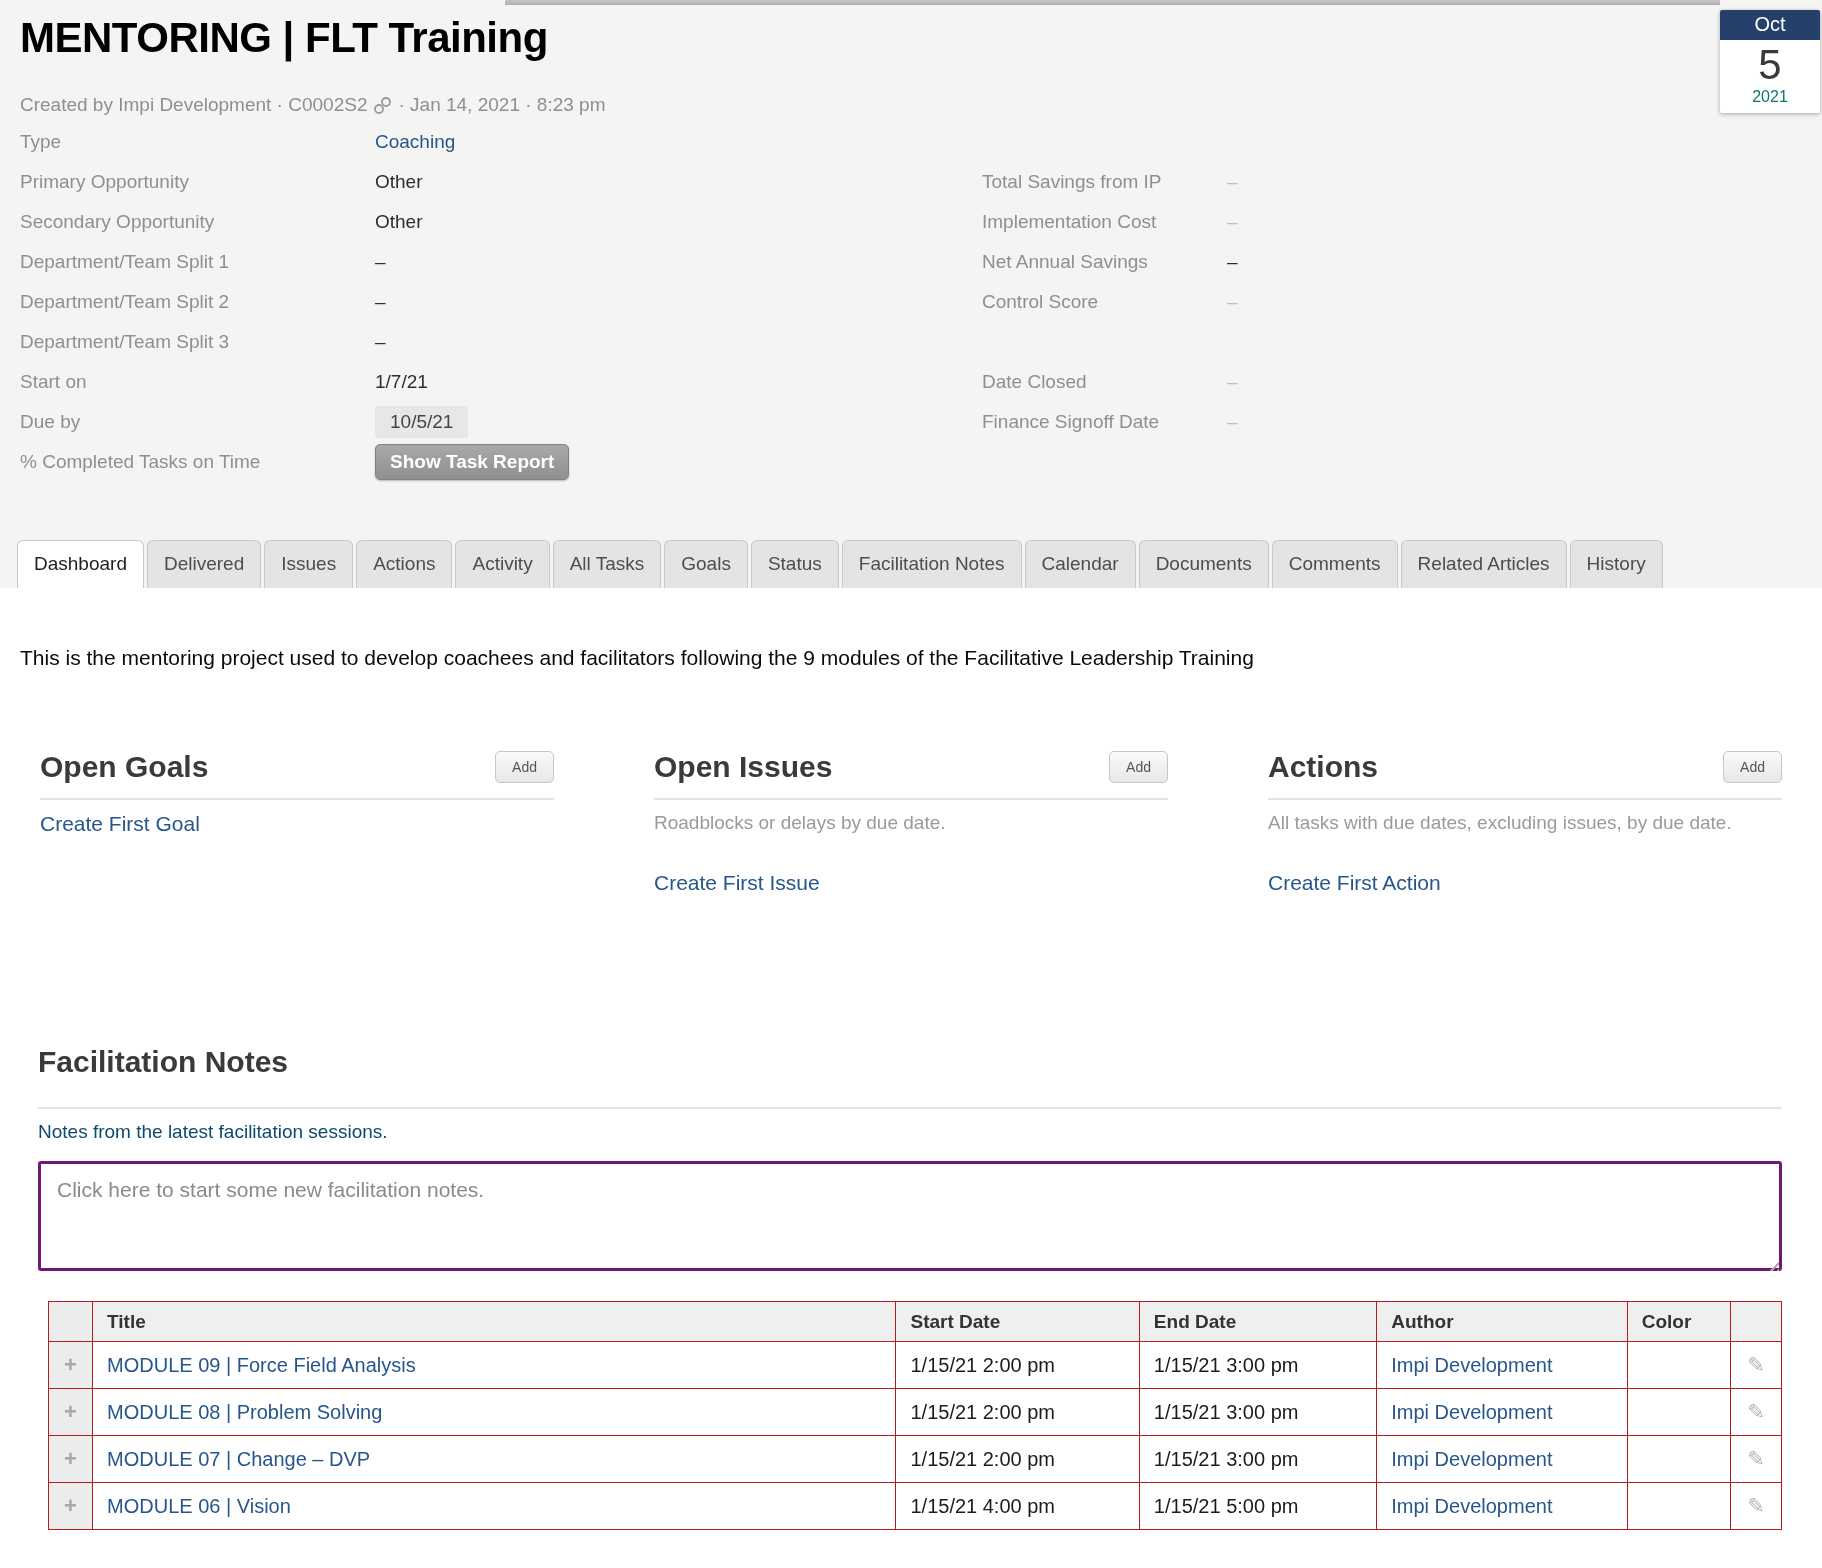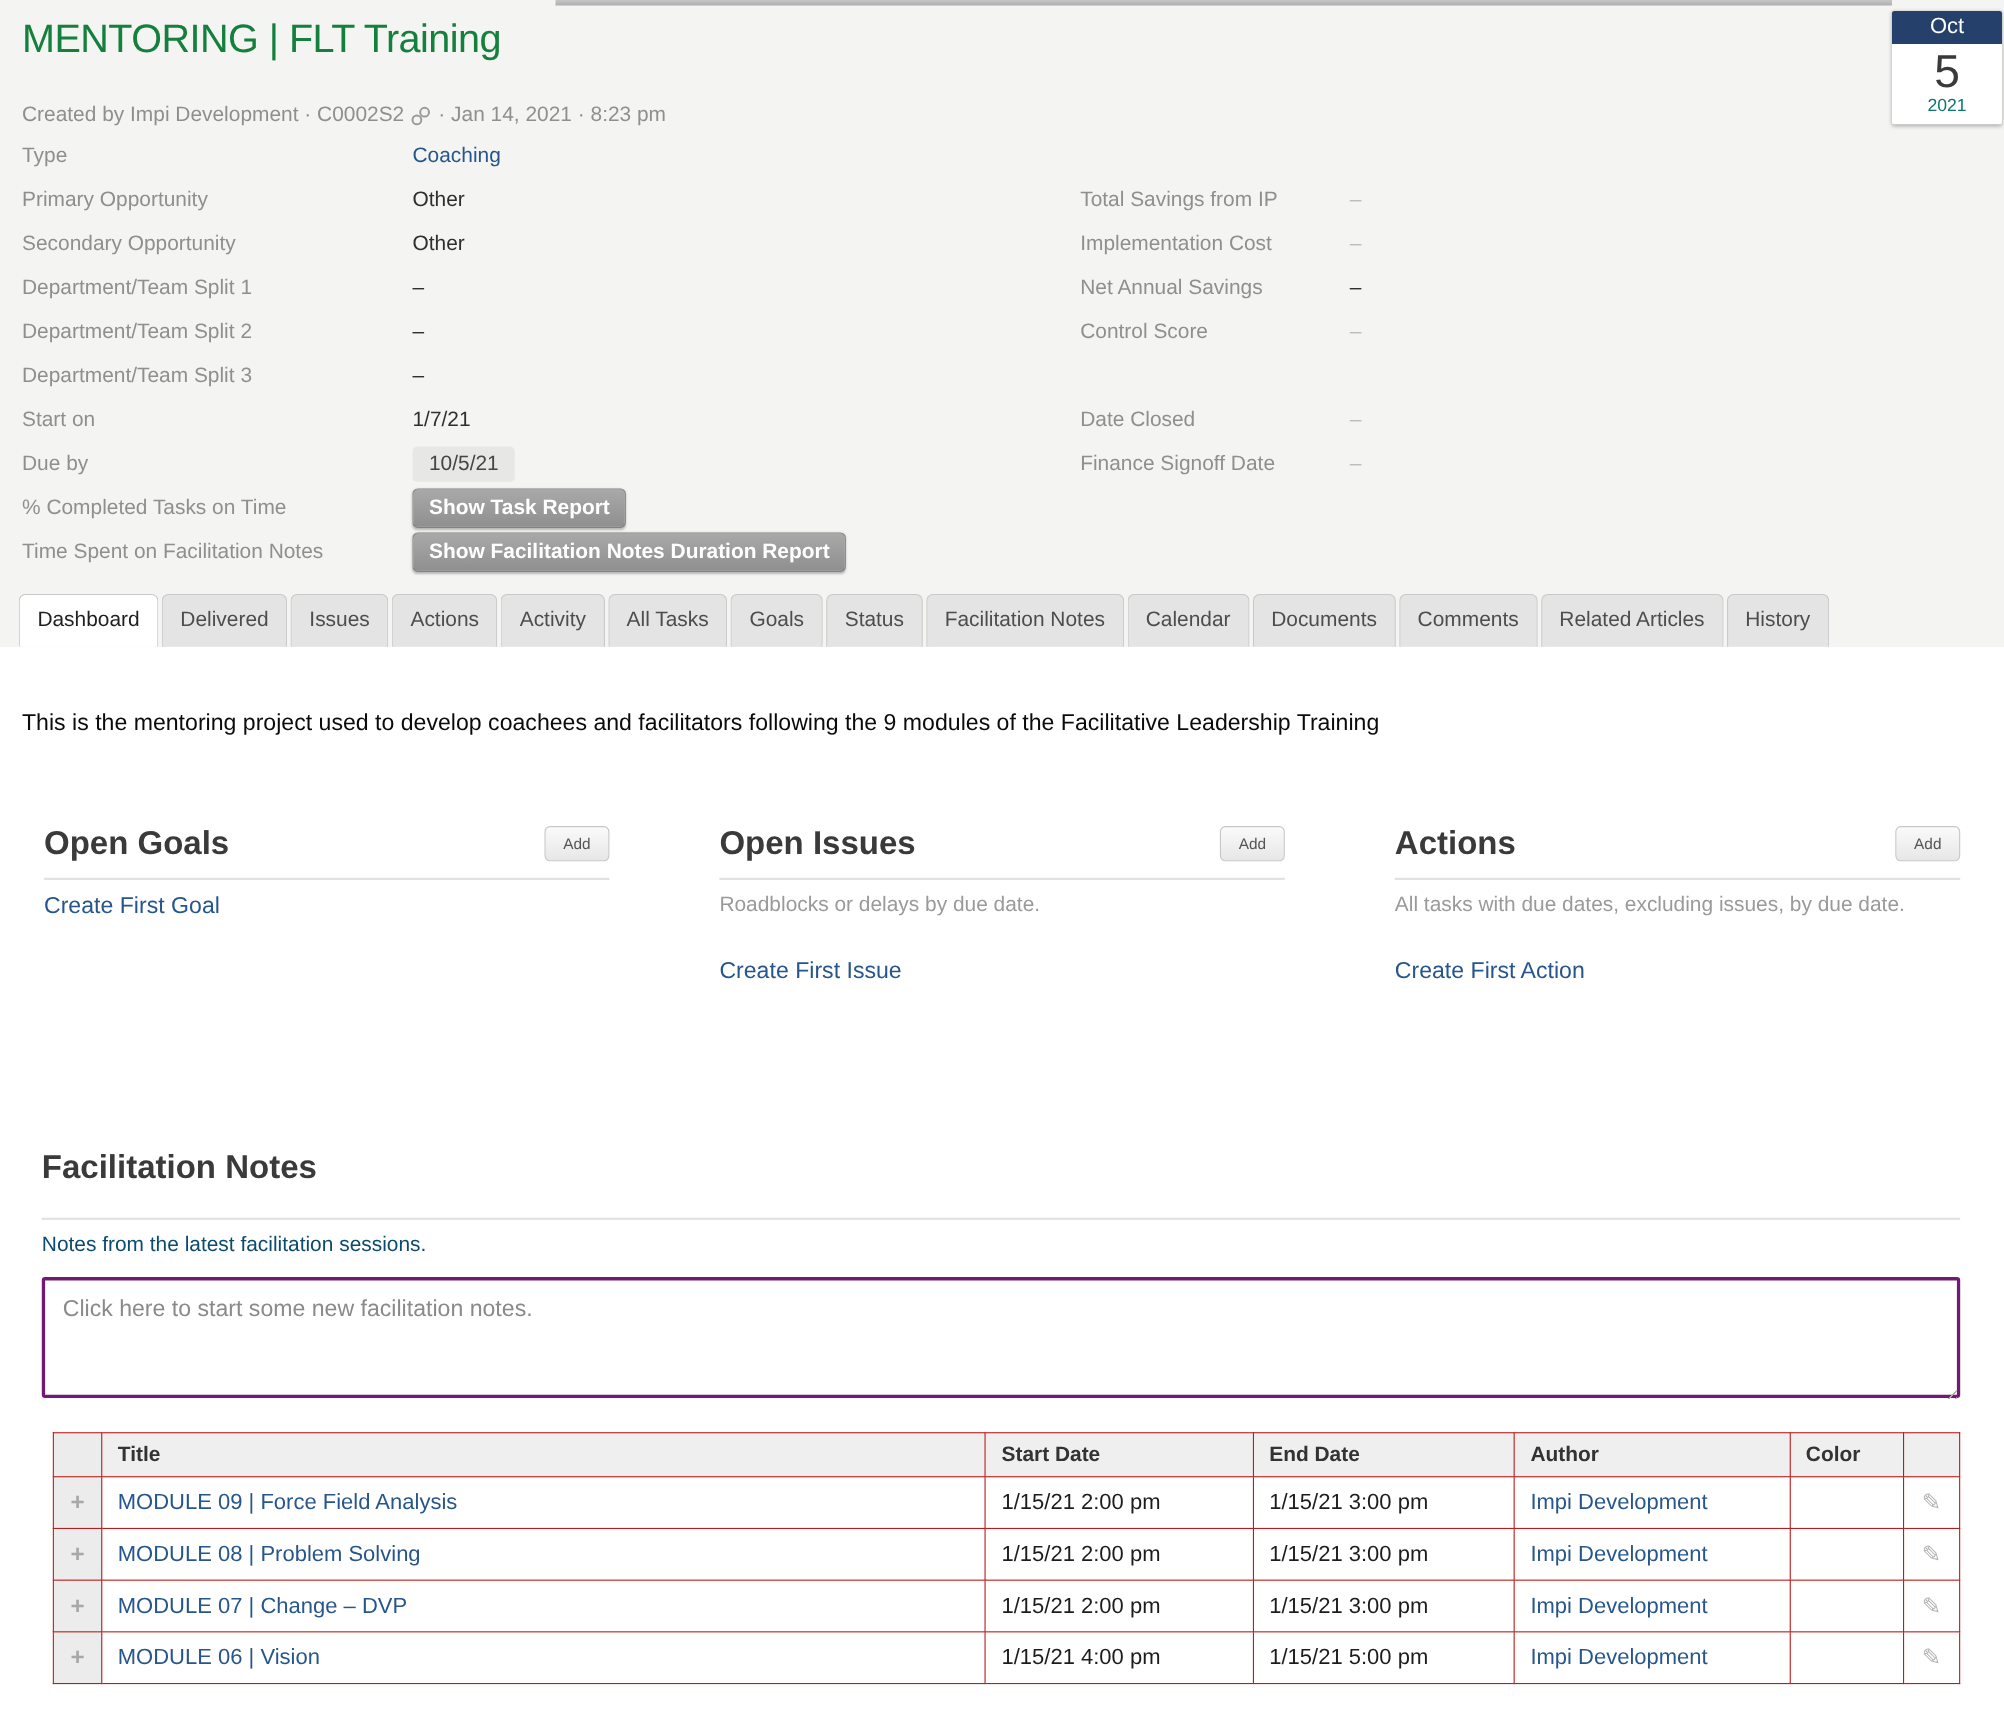--- a/index.html
+++ b/index.html
@@ -14,22 +14,22 @@
   .header { position: relative; height: 588px; background: #f4f4f2; }
   .topstrip { position: absolute; left: 505px; top: 0; width: 1215px; height: 5px;
     background: linear-gradient(#c6c6c6,#aeaeae); z-index: 1; }
 
   .cal { position: absolute; top: 10px; right: 2px; width: 100px; background: #fff;
     text-align: center; z-index: 5; box-shadow: 0 1px 4px rgba(0,0,0,.33); border-radius: 2px; margin-left: 39px; }
   .cal-month { background: #24406b; color: #fff; font-size: 20px; padding: 3px 0 4px; border-radius: 2px 2px 0 0; }
   .cal-day { font-size: 42px; color: #3a3a3a; line-height: 1.1; padding-top: 2px; }
   .cal-year { font-size: 16px; color: #0f766e; padding: 0 0 7px; }
 
-  h1.title { position: absolute; left: 20px; top: 14px; font-size: 36px; font-weight: 400;
-    color: #15803d; letter-spacing: -0.5px; }
+  h1.title { position: absolute; left: 20px; top: 14px; font-size: 42px; font-weight: 700;
+    color: #000000; letter-spacing: -0.5px; }
   .created { position: absolute; left: 20px; top: 94px; font-size: 19px; color: #8f8f8f;
     display: flex; align-items: center; gap: 6px; }
   .link-icon { display: inline-flex; cursor: pointer; }
 
   .fields-left  { position: absolute; left: 20px;  top: 122px; width: 945px; }
   .fields-right { position: absolute; left: 982px; top: 162px; width: 620px; }
   .frow { height: 40px; display: flex; align-items: center; }
   .frow.spacer { height: 40px; }
   .flabel { font-size: 19px; color: #8f8f8f; }
   .fields-left  .flabel { width: 355px; flex: 0 0 355px; }
@@ -144,24 +144,20 @@
         <div class="fvalue">1/7/21</div>
       </div>
       <div class="frow">
         <div class="flabel">Due by</div>
         <div class="fvalue pill">10/5/21</div>
       </div>
       <div class="frow">
         <div class="flabel">% Completed Tasks on Time</div>
         <button class="gray-btn">Show Task Report</button>
       </div>
-      <div class="frow">
-        <div class="flabel">Time Spent on Facilitation Notes</div>
-        <button class="gray-btn">Show Facilitation Notes Duration Report</button>
-      </div>
     </div>
 
     <div class="fields-right">
       <div class="frow">
         <div class="flabel">Total Savings from IP</div>
         <div class="fvalue muted">–</div>
       </div>
       <div class="frow">
         <div class="flabel">Implementation Cost</div>
         <div class="fvalue muted">–</div>

